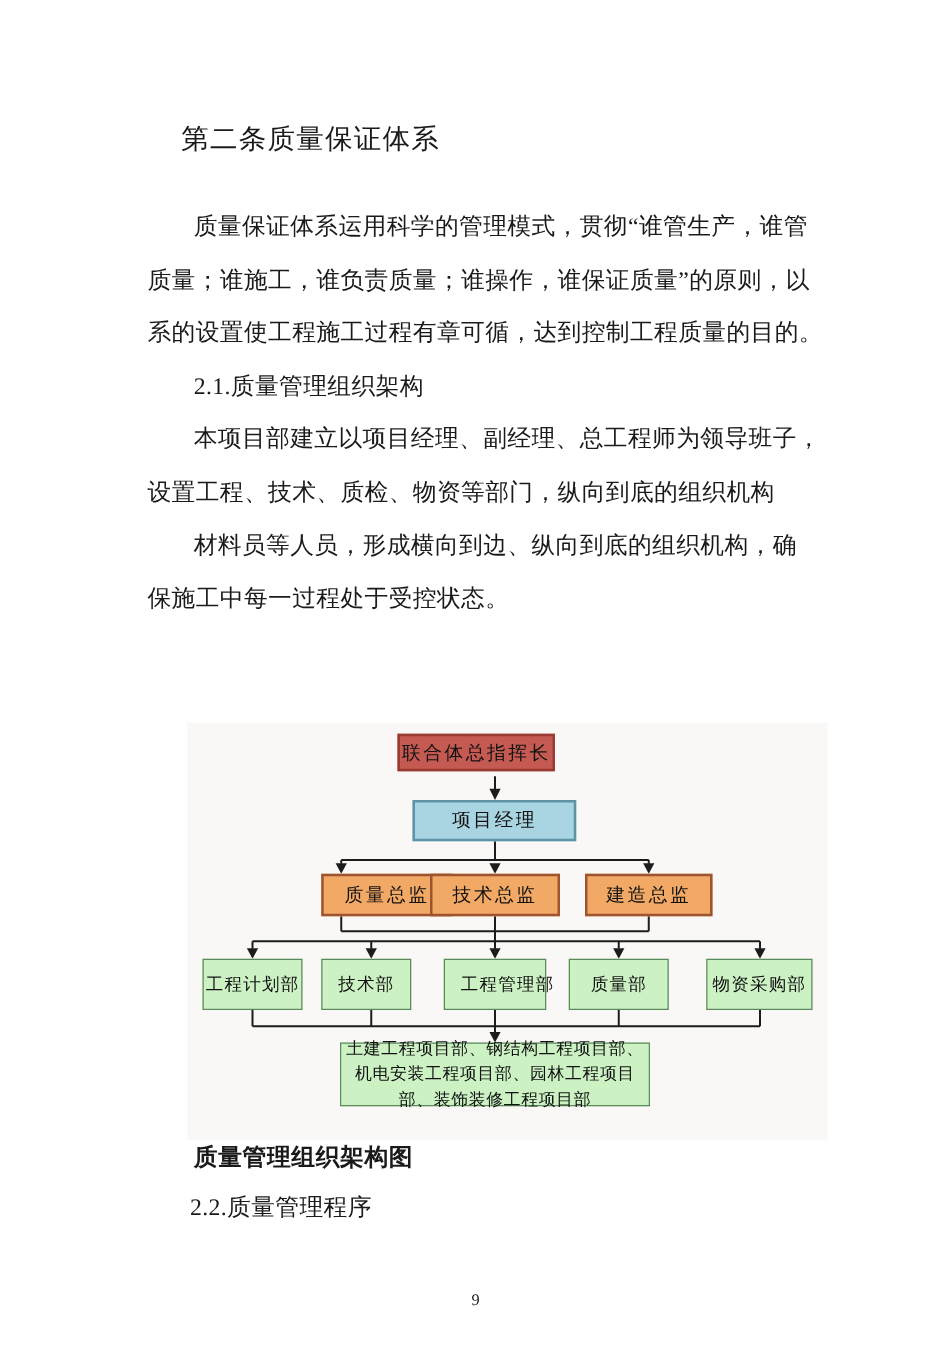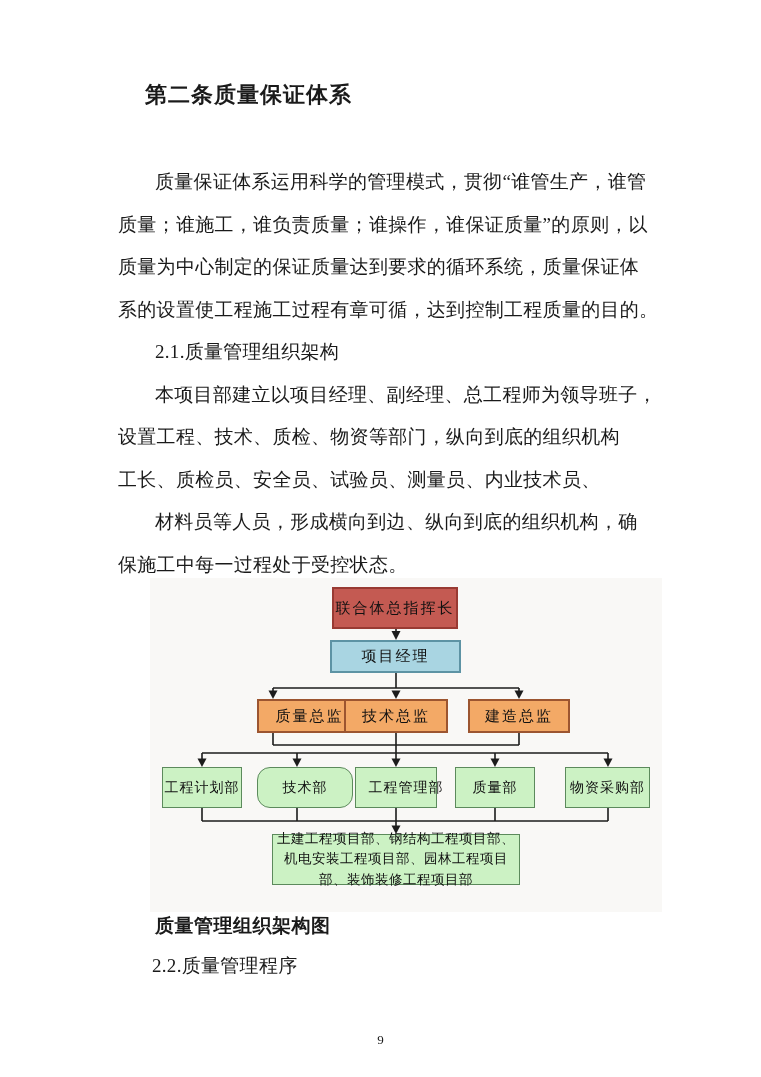--- a/index.html
+++ b/index.html
@@ -8,23 +8,23 @@
     width: 761px;
     height: 1077px;
     background: #ffffff;
     font-family: "Liberation Serif", "DejaVu Serif", serif;
     color: #1a1a1a;
     overflow: hidden;
   }
   .doc-title {
     position: absolute;
     left: 145px;
-    top: 80px;
+    top: 96px;
     font-size: 22px;
-    font-weight: bold;
+    font-weight: normal;
     letter-spacing: 1px;
     white-space: nowrap;
   }
   .body-text {
     position: absolute;
     left: 118px;
     top: 161px;
     width: 530px;
   }
   .line {
@@ -51,40 +51,40 @@
     box-sizing: border-box;
     display: flex;
     align-items: center;
     justify-content: center;
     font-size: 15px;
     letter-spacing: 2px;
     white-space: nowrap;
     color: #111;
   }
   .node.commander {
-    left:182px; top:9px; width:126px; height:42px;
+    left:168px; top:9px; width:126px; height:30px;
     background: var(--commander-fill); border: 2px solid var(--commander-border); text-align: right;
   }
   .node.manager {
     left:180px; top:62px; width:131px; height:33px;
     background: var(--manager-fill); border: 2px solid var(--manager-border); text-align: right;
   }
   .node.director {
     top:121px; height:34px;
     background: var(--director-fill); border: 2px solid var(--director-border);
   }
   .director.d0 { left:71px;  width:105px;margin-left:36px; }
   .director.d1 { left:194px; width:104px; }
   .director.d2 { left:318px; width:102px; }
   .node.department {
     top:189px; height:41px; font-size:14px; letter-spacing:1px;
     background: var(--department-fill); border: 1.5px solid var(--department-border);
   }
   .department.g0 { left:12px;  width:80px; }
-  .department.g1 { left:107px; width:96px;border-radius:13px; }
+  .department.g1 { left:107px; width:72px; }
   .department.g2 { left:205px; width:82px;padding-left:20px; }
   .department.g3 { left:305px; width:80px; }
   .department.g4 { left:415px; width:85px; }
   .node.divisions {
     left:122px; top:256px; width:248px; height:51px;
     background: var(--department-fill); border: 1.5px solid var(--department-border);
     font-size: 13.5px; letter-spacing: 0.5px;
     line-height: 1.5; text-align: center; white-space: pre-line;
   }
   .connector { stroke: var(--line); stroke-width: 1.6; fill: none; }
@@ -118,26 +118,24 @@
 </head>
 <body>
 
 <div class="page">
 
   <div class="doc-title">第二条质量保证体系</div>
 
   <div class="body-text">
     <div class="line indent">质量保证体系运用科学的管理模式，贯彻“谁管生产，谁管</div>
     <div class="line">质量；谁施工，谁负责质量；谁操作，谁保证质量”的原则，以</div>
-    <div class="line">质量为中心制定的保证质量达到要求的循环系统，质量保证体</div>
     <div class="line">系的设置使工程施工过程有章可循，达到控制工程质量的目的。</div>
     <div class="line indent">2.1.质量管理组织架构</div>
     <div class="line indent">本项目部建立以项目经理、副经理、总工程师为领导班子，</div>
     <div class="line">设置工程、技术、质检、物资等部门，纵向到底的组织机构</div>
-    <div class="line">工长、质检员、安全员、试验员、测量员、内业技术员、</div>
     <div class="line indent">材料员等人员，形成横向到边、纵向到底的组织机构，确</div>
     <div class="line">保施工中每一过程处于受控状态。</div>
   </div>
 
   <div class="org-chart">
 
     <svg width="512" height="334">
 
       <path class="connector" d="M246 43 L246 54"></path>
       <polygon class="arrowhead" points="241.5,53 250.5,53 246,62"></polygon>

